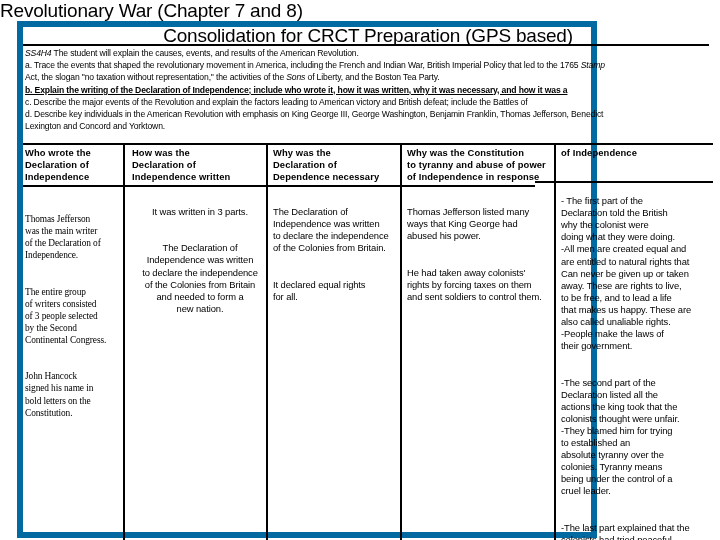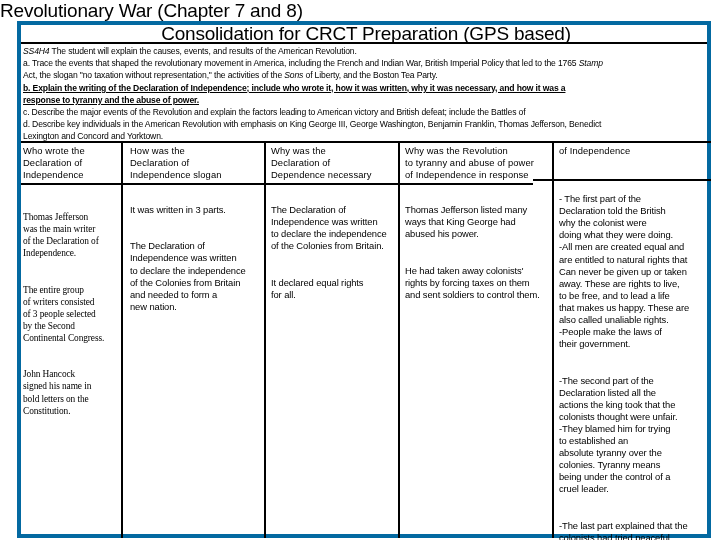--- a/index.html
+++ b/index.html
@@ -4,22 +4,22 @@
 <style>
   * { box-sizing: border-box; margin: 0; padding: 0; }
   html, body { width: 720px; height: 540px; background: #ffffff; overflow: hidden; }
   body { position: relative; font-family: "Liberation Sans", sans-serif; color: #000; }
 
   .main-title {
     position: absolute; left: 0; top: 0; width: 720px; height: 22px;
     text-align: left; font-size: 19px; line-height: 22px; letter-spacing: -0.2px;
   }
   .frame {
-    position: absolute; left: 17px; top: 21px; width: 694px; height: 517px;
-    border: 4px solid #0369a1;
+    position: absolute; left: 17px; top: 21px; width: 580px; height: 517px;
+    border: 6px solid #0369a1;
   }
   .sub-title {
     position: absolute; left: 0; top: 0; width: 690px; height: 18px;
     text-align: center; font-size: 19px; line-height: 18px; letter-spacing: -0.2px;
   }
   .sub-title-rule {
     position: absolute; left: 0; top: 17px; width: 686px; height: 2px; background: #000;
   }
   .standards {
     position: absolute; left: 2px; top: 20px; width: 688px;
@@ -32,37 +32,36 @@
   .hrule { position: absolute; left: 0; width: 690px; height: 2px; background: #000; }
   .vrule { position: absolute; width: 2px; background: #000; }
 
   .cell {
     position: absolute; font-size: 9.4px; line-height: 12.1px; letter-spacing: -0.1px;
     white-space: pre-line;
   }
   .cell .para { display: block; margin-bottom: 12.1px; }
   .cell .para:last-child { margin-bottom: 0; }
   .hcell { position: absolute; font-size: 9.4px; line-height: 12.1px; letter-spacing: 0.1px; }
-  .hcell .ln { display: block; }
+  .hcell .ln { display: block; font-weight: bold; }
 </style>
 </head>
 <body>
 
 <div class="main-title">Revolutionary War (Chapter 7 and 8)</div>
 
 <div class="frame">
   <div class="sub-title">Consolidation for CRCT Preparation (GPS based)</div>
   <div class="sub-title-rule"></div>
 
   <div class="standards">
     <span class="line"><i>SS4H4</i><span> The student will explain the causes, events, and results of the  American Revolution.</span></span>
     <span class="line"><span>a.   Trace the events that shaped the revolutionary movement in America, including the French and Indian War, British Imperial Policy that led to the 1765 </span><i>Stamp</i></span>
     <span class="line"><span> Act, the slogan "no taxation without representation," the  activities of the </span><i>Sons</i><span> of Liberty, and the Boston Tea Party.</span></span>
     <span class="line under">b.   Explain the writing of the Declaration of Independence; include who wrote it, how it was written, why it was necessary, and how it was a</span>
-    <span class="line under">response to tyranny and the abuse of power.</span>
     <span class="line">c.   Describe the major events of the Revolution and explain the factors leading to American victory and British defeat; include the Battles of</span>
     <span class="line">d.   Describe key individuals in the American Revolution with emphasis on King George III, George Washington, Benjamin Franklin, Thomas Jefferson, Benedict</span>
     <span class="line">Lexington and Concord and Yorktown.</span>
   </div>
 
   <div class="hrule" style="top:116px;"></div>
   <div class="hrule" style="top:158px; width:512px;"></div>
   <div class="hrule" style="top:154px; left:512px; width:178px;"></div>
 
   <div class="vrule" style="left:100px; top:116px; height:397px;"></div>
@@ -71,29 +70,29 @@
   <div class="vrule" style="left:531px; top:116px; height:397px;"></div>
 
   <div class="hcell" style="left:2px; top:120px; width:96px;">
     <span class="ln">Who wrote the</span>
     <span class="ln">Declaration of</span>
     <span class="ln">Independence</span>
   </div>
   <div class="hcell" style="left:109px; top:120px; width:132px;">
     <span class="ln">How was the</span>
     <span class="ln">Declaration of</span>
-    <span class="ln">Independence slogan</span>
+    <span class="ln">Independence written</span>
   </div>
   <div class="hcell" style="left:250px; top:120px; width:126px;">
     <span class="ln">Why was the</span>
     <span class="ln">Declaration of</span>
     <span class="ln">Dependence necessary</span>
   </div>
   <div class="hcell" style="left:384px; top:120px; width:146px;">
-    <span class="ln">Why was the Revolution</span>
+    <span class="ln">Why was the Constitution</span>
     <span class="ln">to tyranny and abuse of power</span>
     <span class="ln">of Independence in response</span>
   </div>
   <div class="hcell" style="left:538px; top:120px; width:150px;">
     <span class="ln">of Independence</span>
   </div>
 
   <div class="cell" style="left:2px; top:174px; width:100px;font-family:Liberation Serif, serif;">
     <span class="para">Thomas Jefferson
 was the main writer
@@ -102,21 +101,21 @@
     <span class="para">The entire group
 of writers consisted
 of 3 people selected
 by the Second
 Continental Congress.</span>
     <span class="para">John Hancock
 signed his name in
 bold letters on the
 Constitution.</span>
   </div>
-  <div class="cell" style="left:109px; top:167px; width:136px;">
+  <div class="cell" style="left:109px; top:167px; width:136px;text-align:center;">
     <span class="para">It was written in 3 parts.</span>
     <span class="para">The Declaration of
 Independence was written
 to declare the independence
 of the Colonies from Britain
 and needed to form a
 new nation.</span>
   </div>
   <div class="cell" style="left:250px; top:167px; width:130px;">
     <span class="para">The Declaration of

